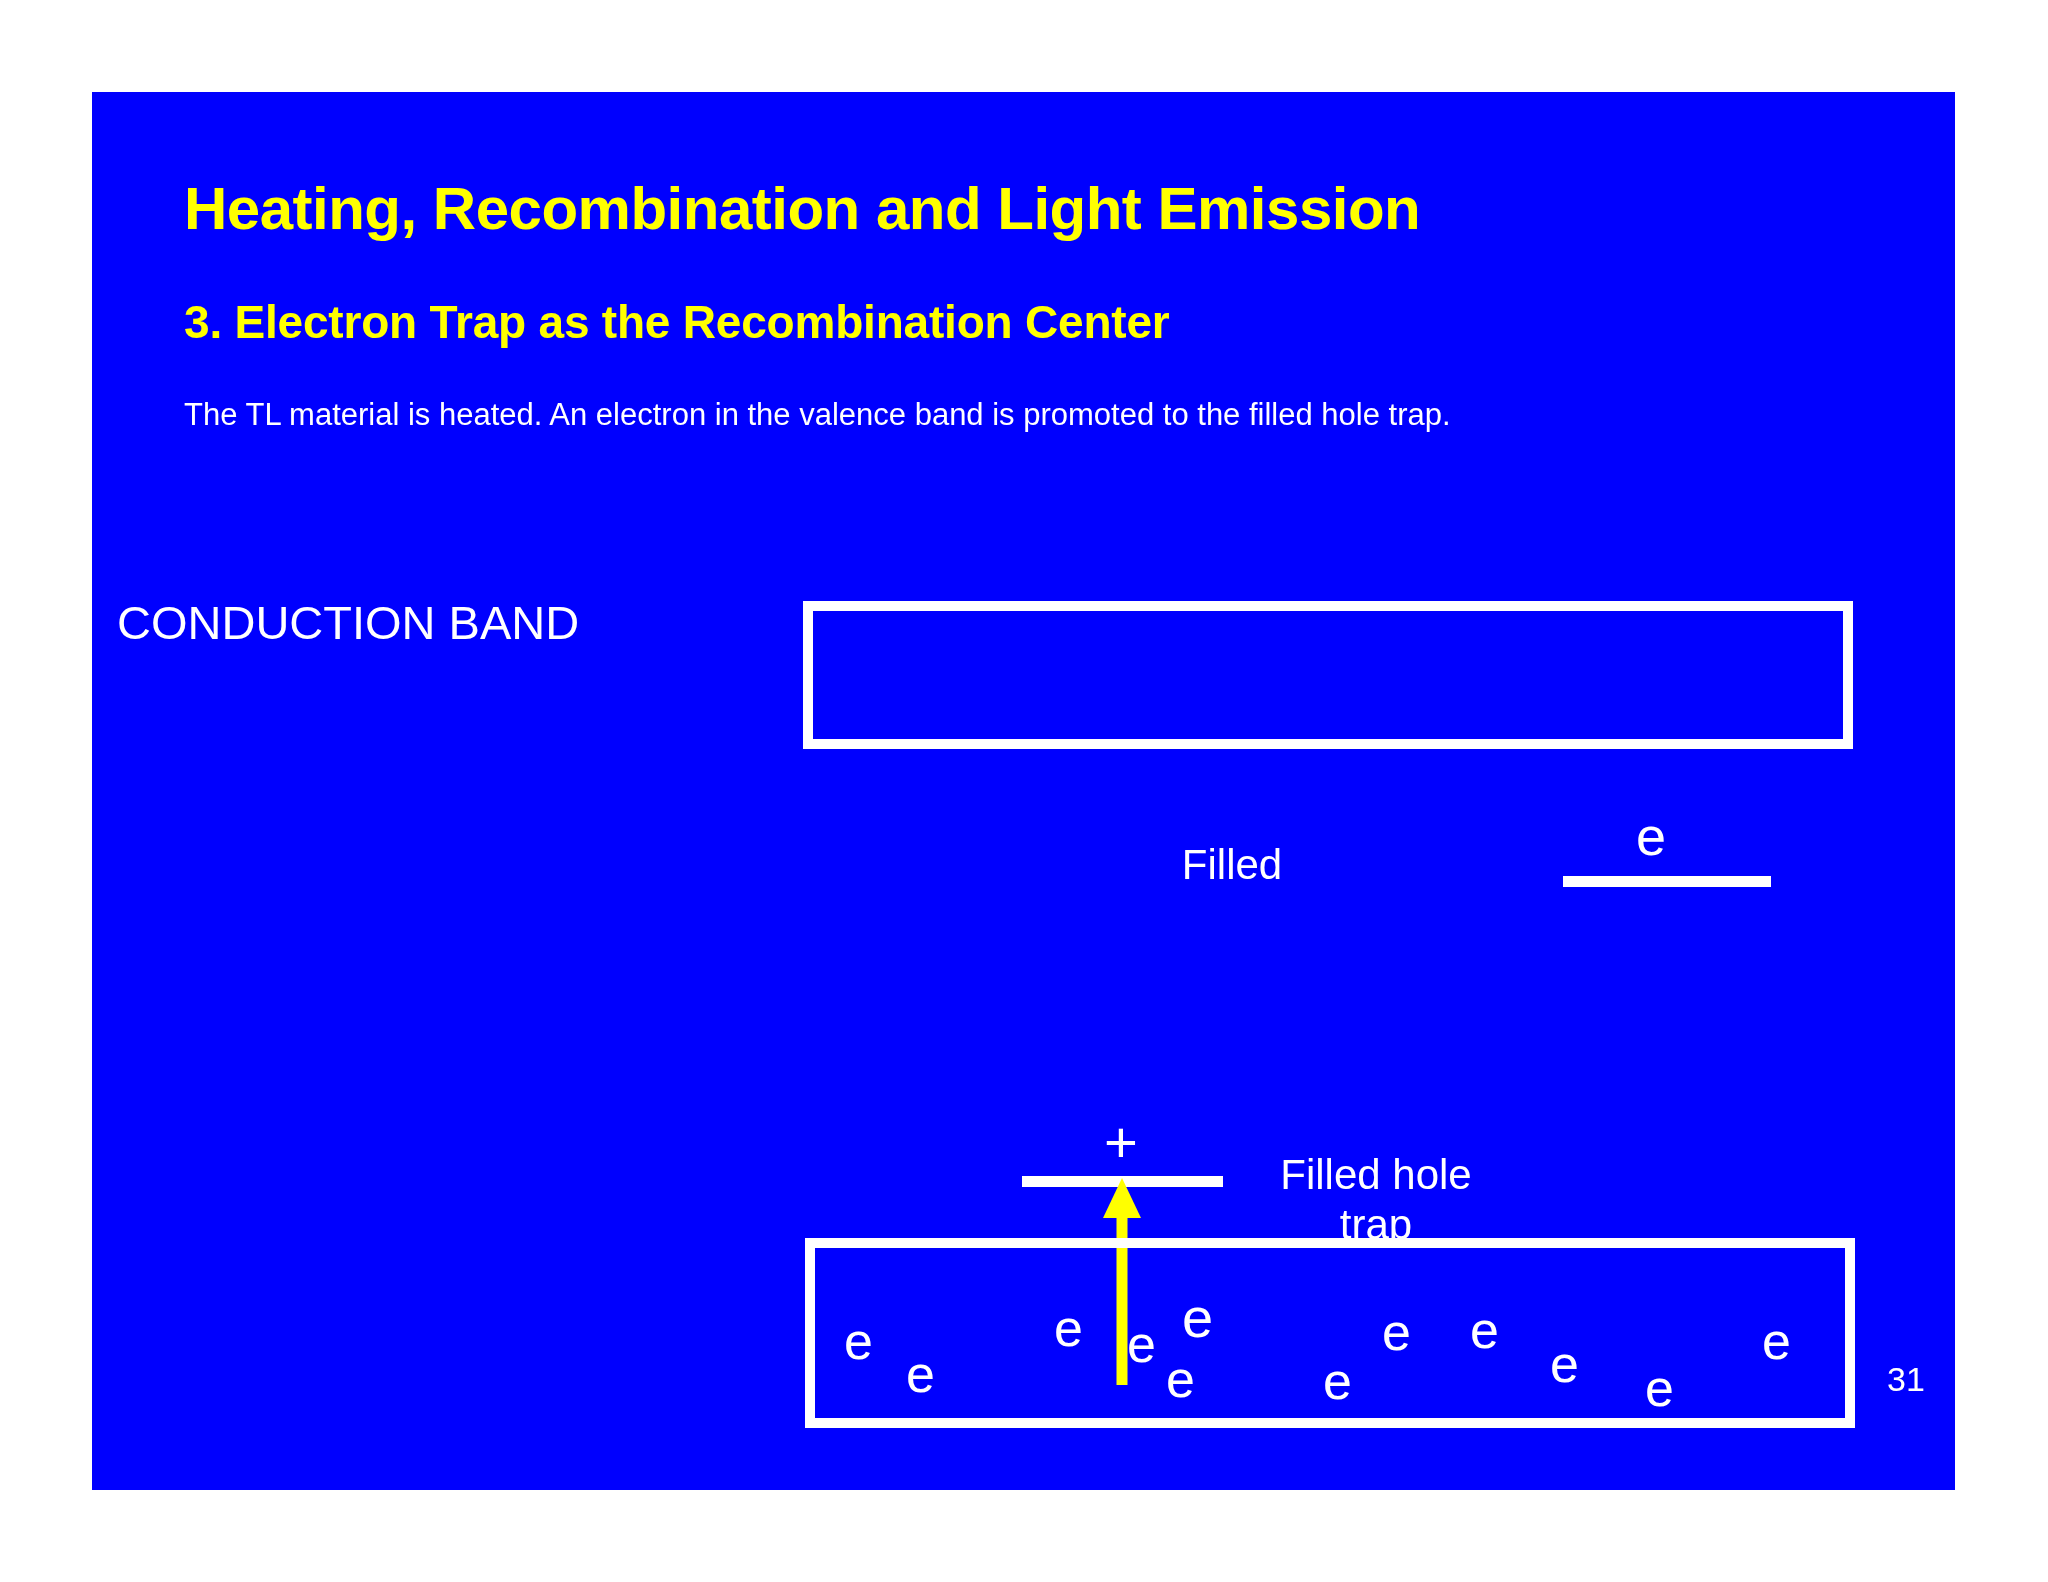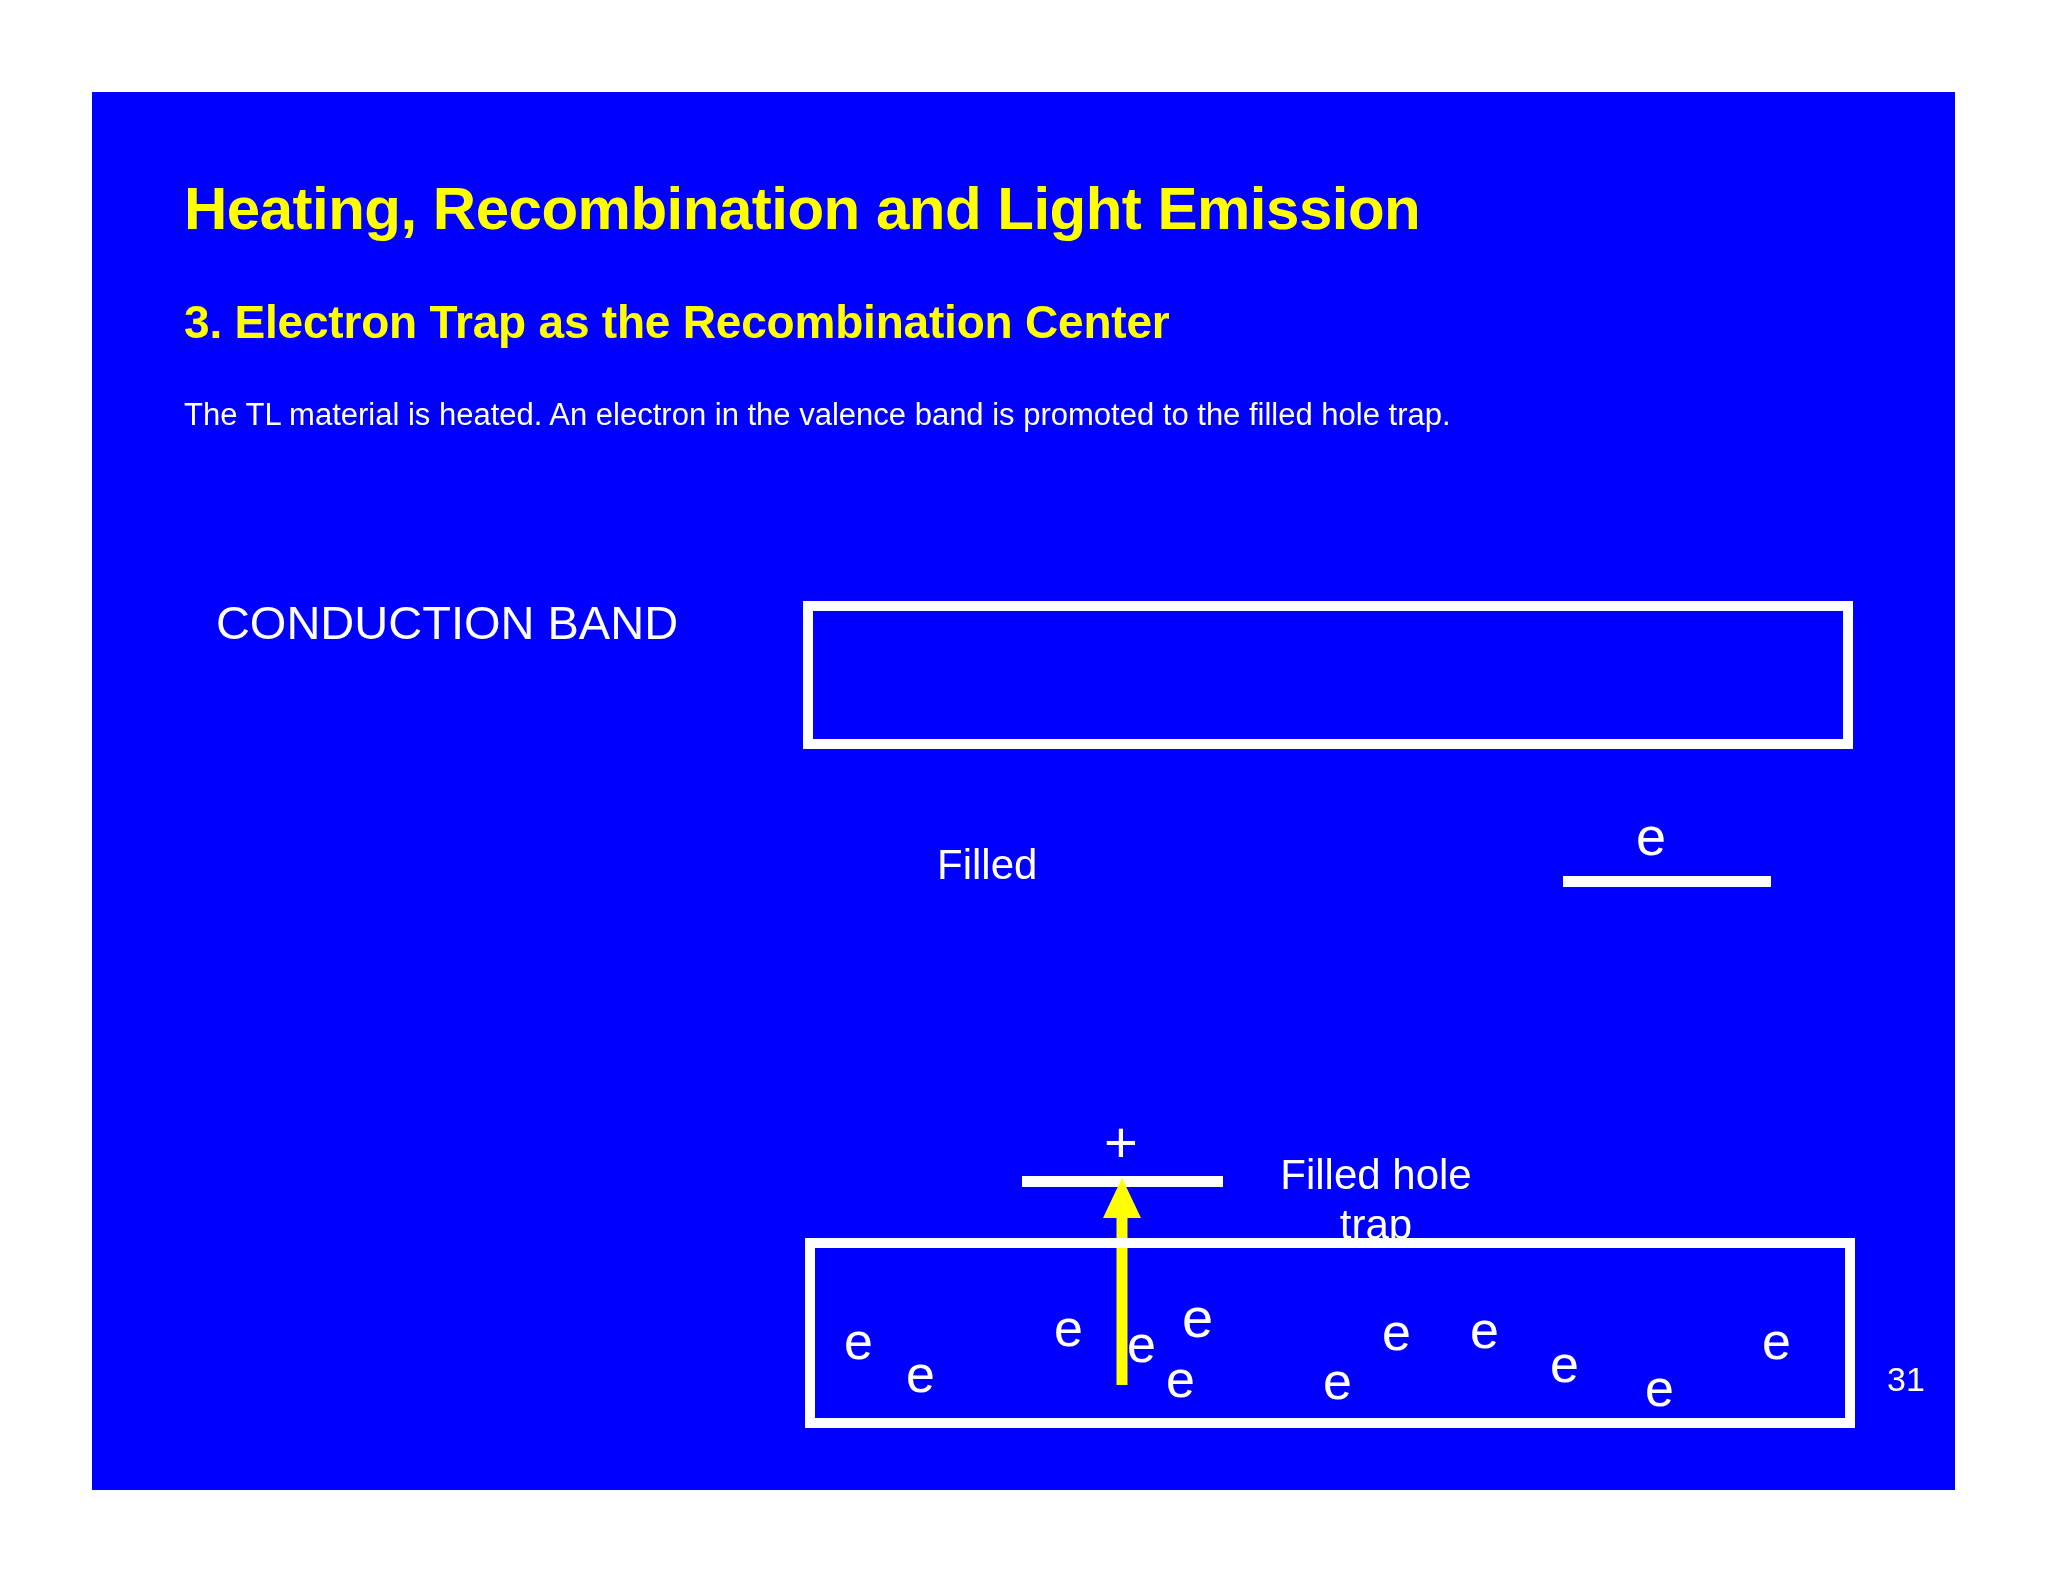--- a/index.html
+++ b/index.html
@@ -77,21 +77,21 @@
     width: 1050px;
     height: 190px;
   }
 
   
   .band-label {
     position: absolute;
     color: #ffffff;
     font-size: 47px;
     white-space: nowrap;
-    text-align: center;
+    text-align: left;
   }
   #conduction-band-label {
     left: 25px;
     top: 503px;
     width: 660px;
   }
   #valence-band-label {
     left: 25px;
     top: 1205px;
     width: 660px;
@@ -136,20 +136,21 @@
     position: absolute;
     color: #ffffff;
     font-size: 42px;
     line-height: 1.18;
     white-space: nowrap;
   }
   #electron-trap-label {
     left: 845px;
     top: 748px;
     width: 590px;
+    text-align: center;
   }
   #hole-trap-label {
     left: 1139px;
     top: 1058px;
     width: 290px;
     text-align: center;
     white-space: normal;
   }
 
   

